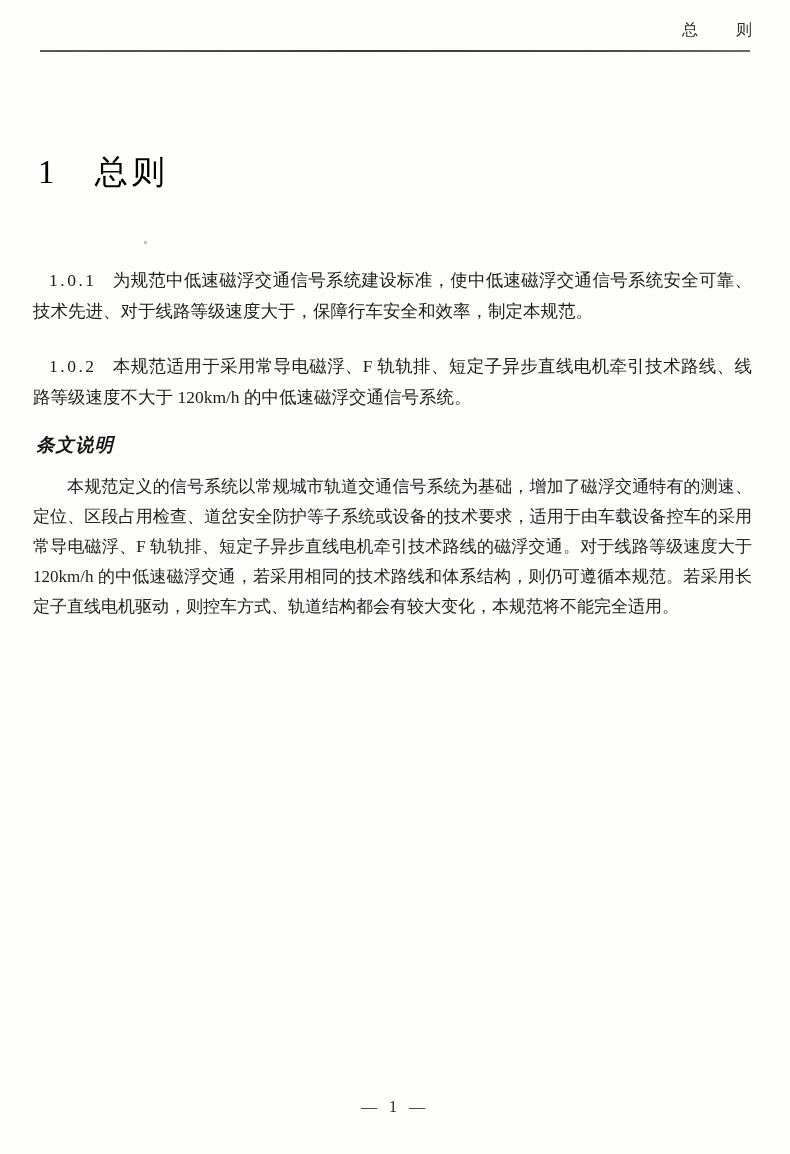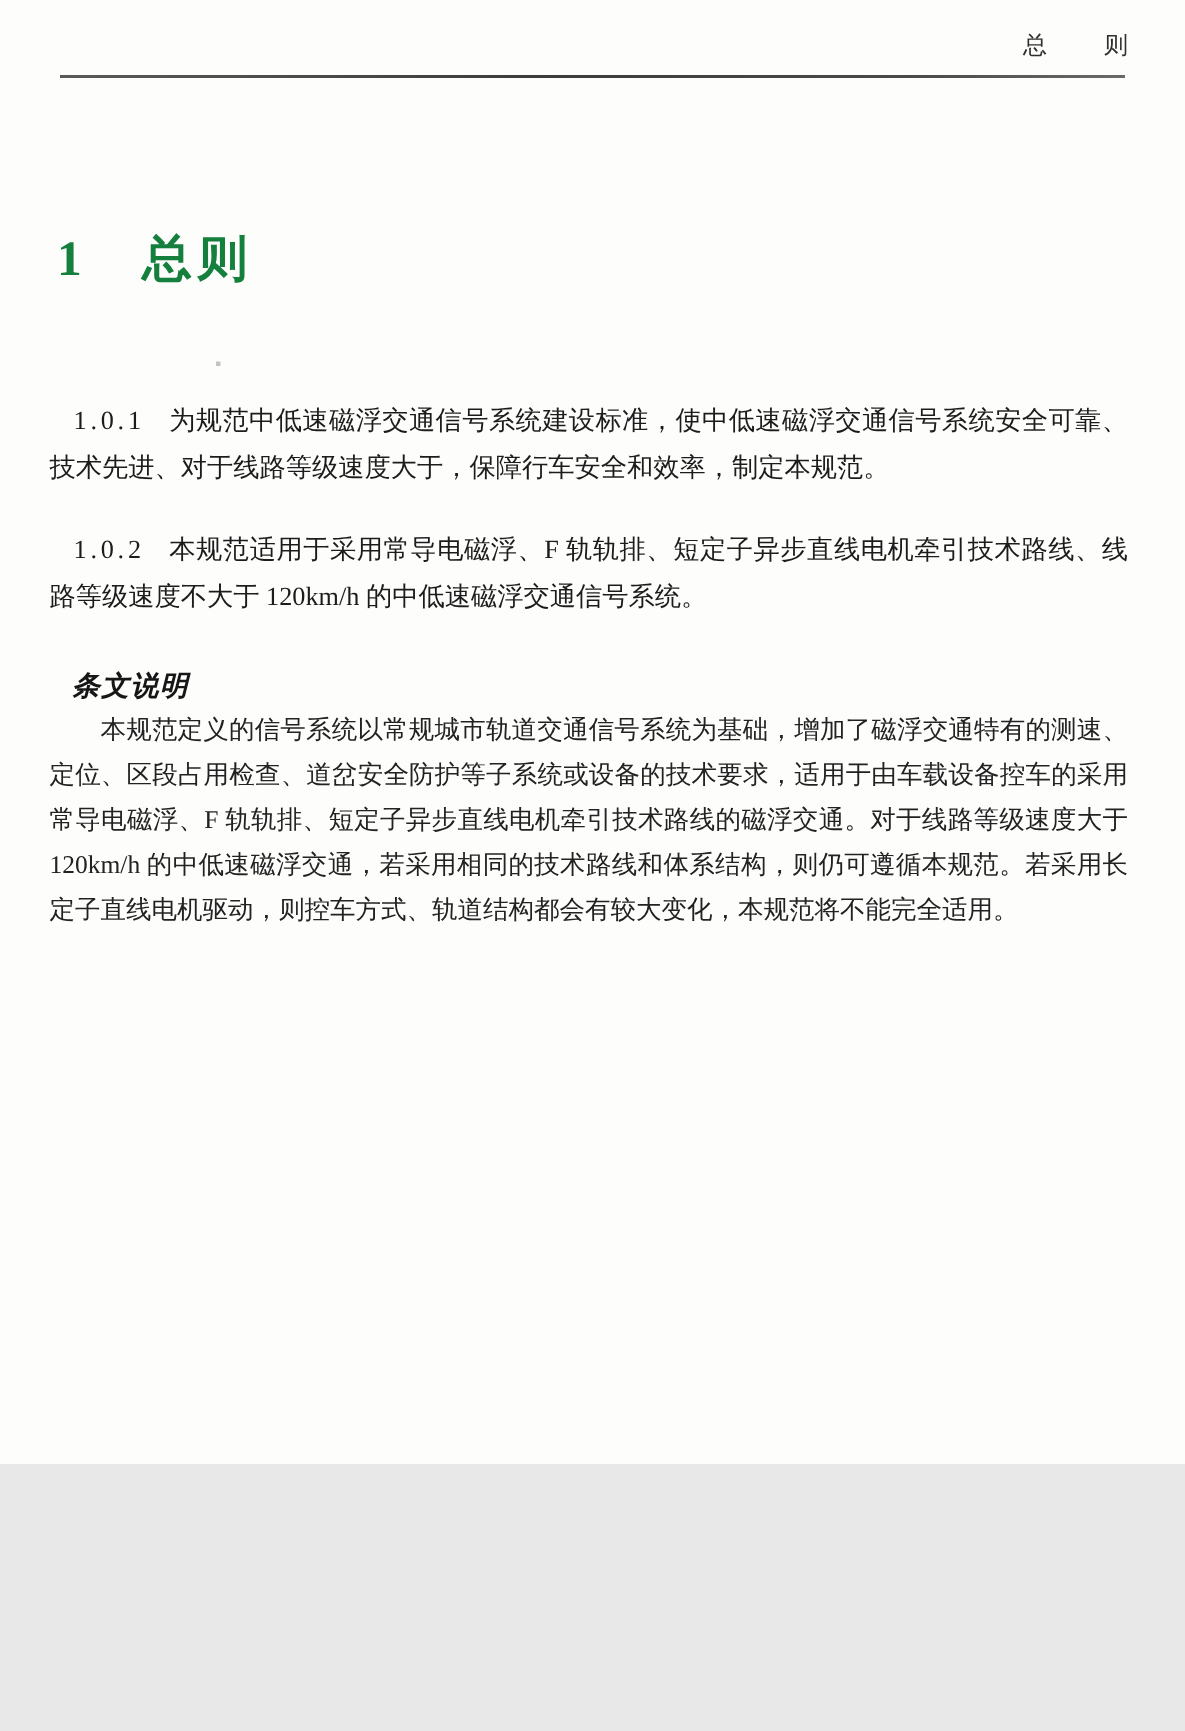--- a/index.html
+++ b/index.html
@@ -1,19 +1,19 @@
 <!DOCTYPE html>
 <html lang="zh"><head>
 <meta charset="utf-8">
 <style>
   html, body { margin: 0; padding: 0; background: #e8e8e8; }
   .page {
     position: relative;
     width: 790px;
-    height: 976px;
+    height: 1154px;
     margin: 0 auto;
     background: #fdfdfc;
     color: #1c1c1c;
     font-family: "Liberation Serif", "DejaVu Serif", serif;
     overflow: hidden;
   }
   
   .running-head {
     position: absolute;
     top: 20px;
@@ -30,22 +30,22 @@
     height: 2px;
     background: linear-gradient(to right, #5a5a5a, #3c3c3c 45%, #4a4a4a 80%, #6a6a6a);
   }
   
   .chapter {
     position: absolute;
     top: 150px;
     left: 38px;
     margin: 0;
     font-size: 33px;
-    font-weight: bold;
-    color: #15803d;
+    font-weight: normal;
+    color: #000000;
   }
   .ch-num { letter-spacing: 0; }
   .ch-title { margin-left: 32px; letter-spacing: 4px; }
   
   .clause {
     position: absolute;
     left: 33px;
     width: 719px;
     margin: 0;
     font-size: 17.5px;
@@ -62,21 +62,21 @@
   }
   #clause-101 { top: 265px; }
   #clause-102 { top: 351px; }
   #clause-103 { top: 668px; }
   #clause-104 { top: 753px; }
   
   .commentary-head {
     position: absolute;
     top: 432px;
     left: 36px;
-    margin: 12px;
+    margin: 0;
     font-size: 18.5px;
     font-weight: bold;
     font-style: italic;
     letter-spacing: 1px;
     color: #161616;
   }
   .commentary-body {
     position: absolute;
     top: 472px;
     left: 33px;

